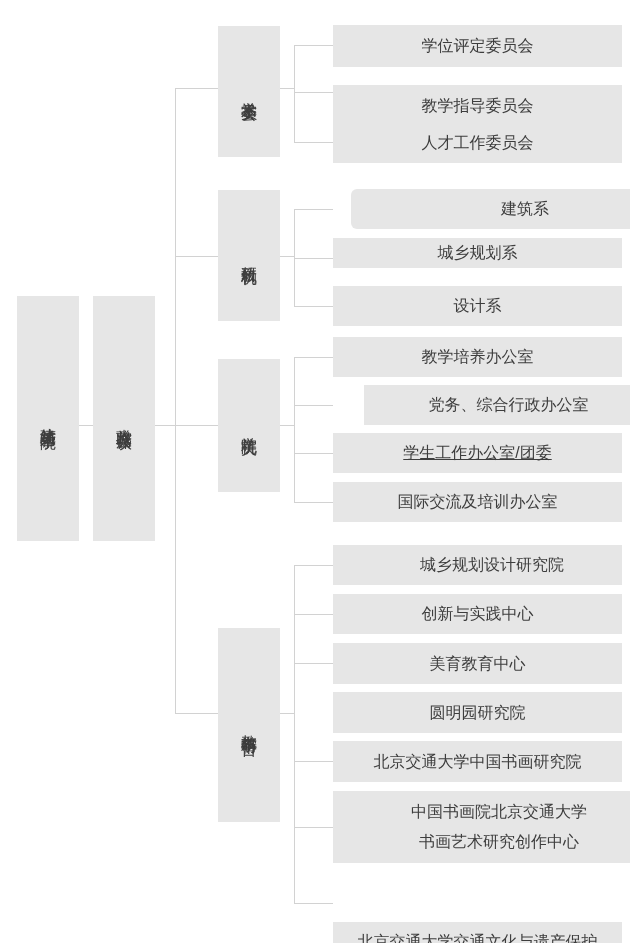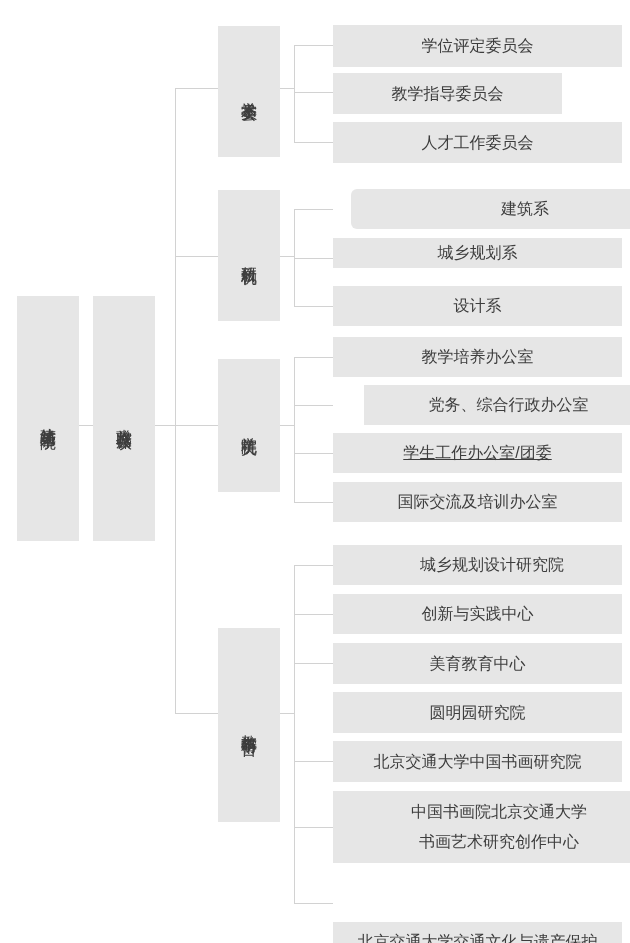--- a/index.html
+++ b/index.html
@@ -101,21 +101,21 @@
 
   <div class="node vertical" style="left:218px; top:26px; width:62px; height:131px;">学术委员会</div>
 
   <div class="node vertical" style="left:218px; top:190px; width:62px; height:131px;">教研机构</div>
 
   <div class="node vertical" style="left:218px; top:359px; width:62px; height:133px;">学院机关</div>
 
   <div class="node vertical" style="left:218px; top:628px; width:62px; height:194px;">教学与科研平台</div>
 
   <div class="node leaf" style="left:333px; top:25px; width:289px; height:42px;">学位评定委员会</div>
-  <div class="node leaf" style="left:333px; top:73px; width:229px; height:41px;text-align:right;">教学指导委员会</div>
+  <div class="node leaf" style="left:333px; top:85px; width:289px; height:41px;text-align:right;">教学指导委员会</div>
   <div class="node leaf" style="left:333px; top:122px; width:289px; height:41px;">人才工作委员会</div>
 
   <div class="node leaf" style="left:351px; top:189px; width:348px; height:40px;border-radius:6px;">建筑系</div>
   <div class="node leaf" style="left:333px; top:238px; width:289px; height:30px;">城乡规划系</div>
   <div class="node leaf" style="left:333px; top:286px; width:289px; height:40px;">设计系</div>
 
   <div class="node leaf" style="left:333px; top:337px; width:289px; height:40px;">教学培养办公室</div>
   <div class="node leaf" style="left:333px; top:385px; width:289px; height:40px;margin-left:31px;">党务、综合行政办公室</div>
   <div class="node leaf" style="left:333px; top:433px; width:289px; height:40px;text-decoration:underline;">学生工作办公室/团委</div>
   <div class="node leaf" style="left:333px; top:482px; width:289px; height:40px;">国际交流及培训办公室</div>

